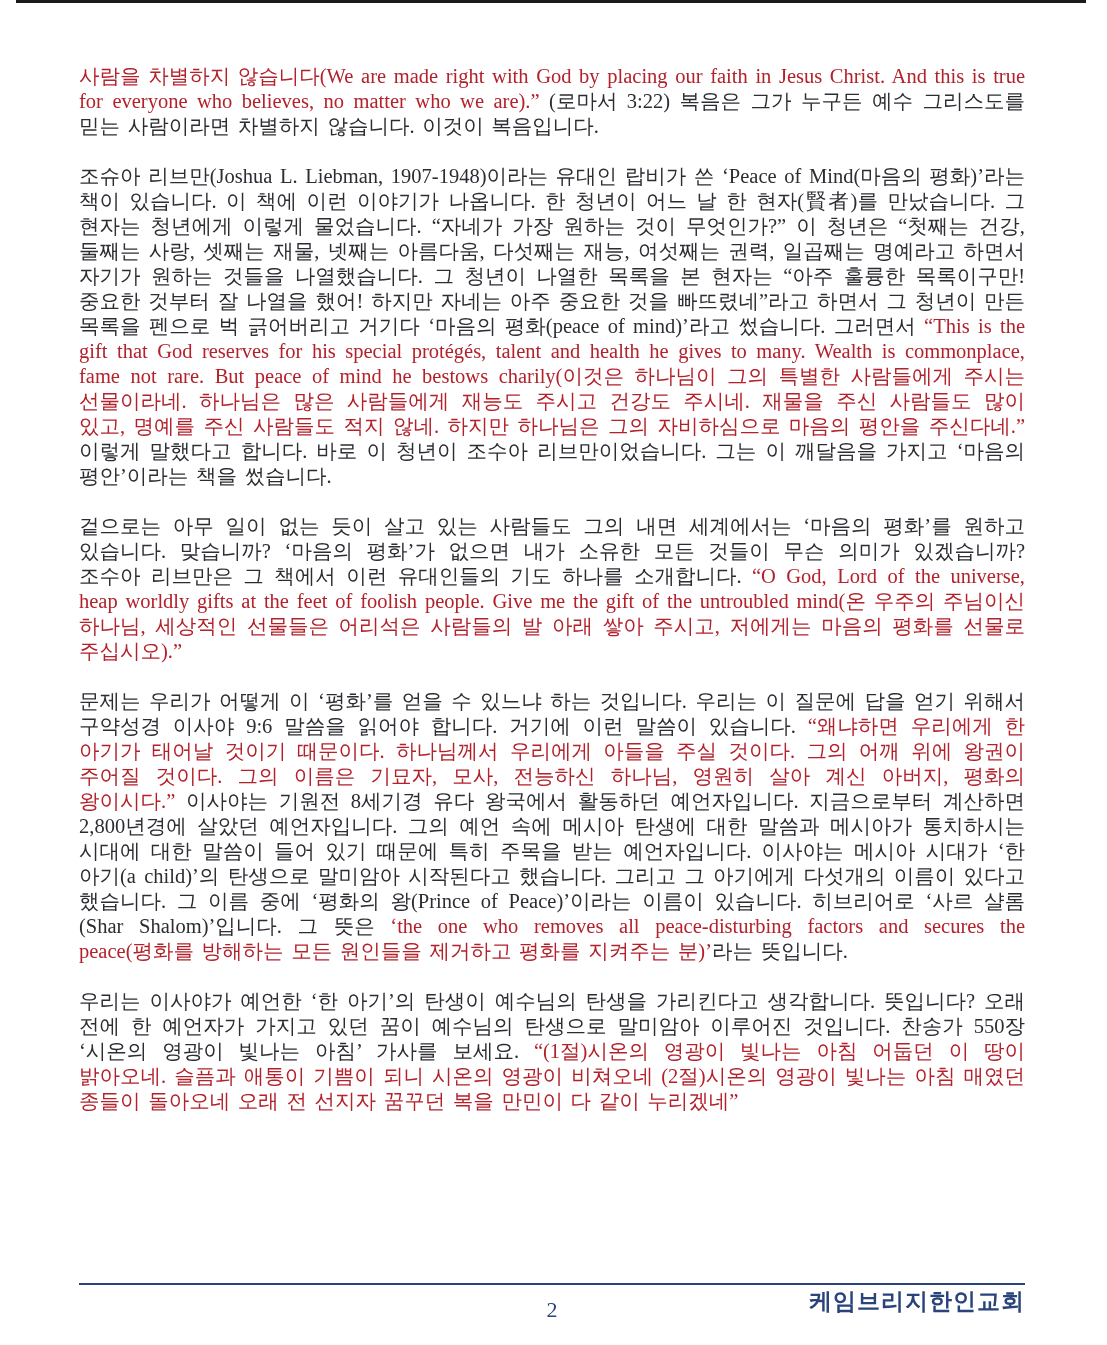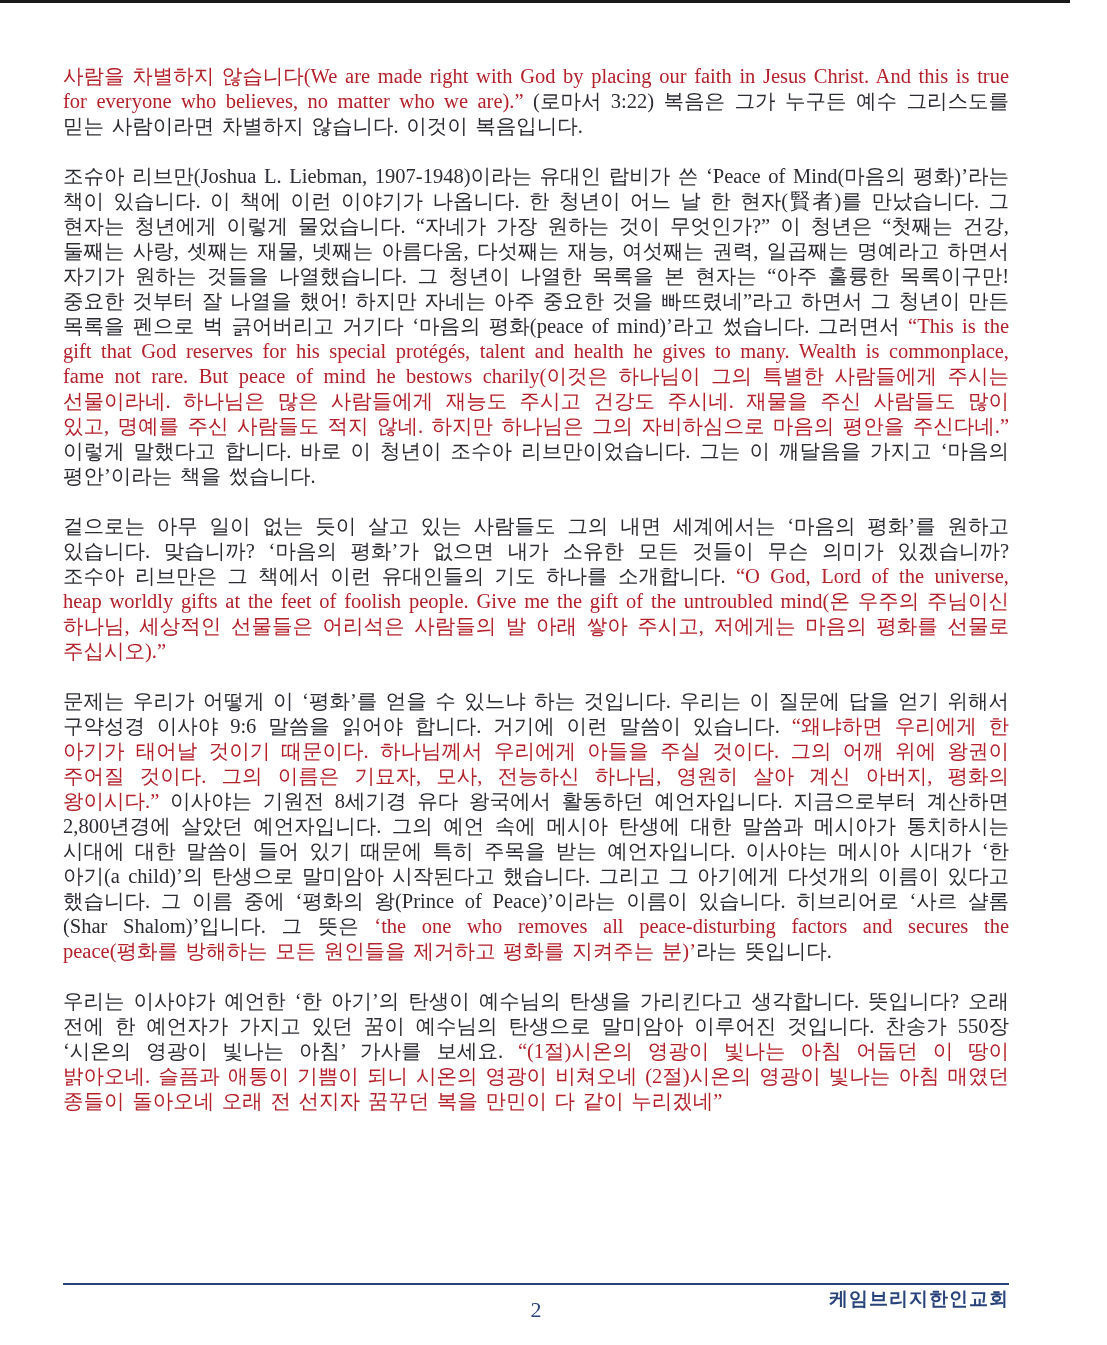--- a/index.html
+++ b/index.html
@@ -7,20 +7,21 @@
     padding: 0;
     background: #ffffff;
   }
   .page {
     position: relative;
     width: 1070px;
     height: 1345px;
     background: #ffffff;
     overflow: hidden;
     font-family: "Liberation Serif", "DejaVu Serif", serif;
+    margin-left: 16px;
   }
   .scan-edge {
     position: absolute;
     top: 0;
     left: 0;
     width: 100%;
     height: 3px;
     background: #1a1a1a;
   }
   .doc-body {
@@ -48,21 +49,21 @@
     height: 55px;
   }
   .footer-rule {
     height: 0;
     border-top: 2px solid var(--navy-color, #29437b);
   }
   .footer-org {
     position: absolute;
     right: 0;
     top: 3px;
-    font-size: 19px;
+    font-size: 23px;
     font-weight: bold;
     color: var(--navy-color, #29437b);
     letter-spacing: 1px;
     text-align: center;
   }
   .footer-page {
     position: absolute;
     left: 0;
     right: 0;
     top: 14px;

